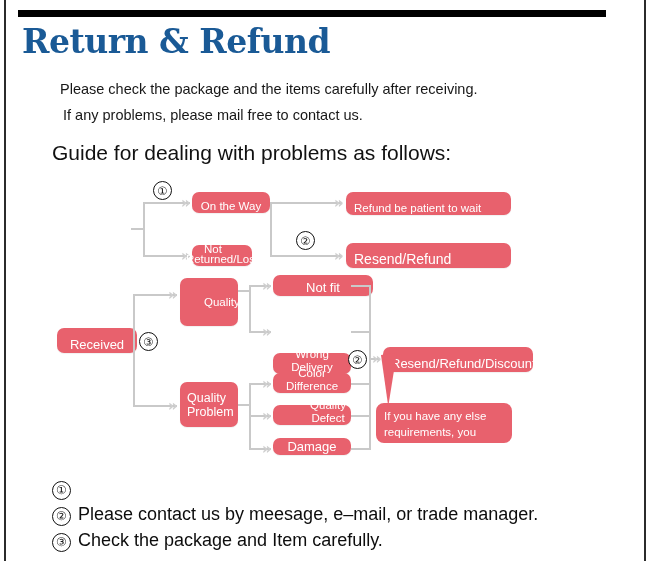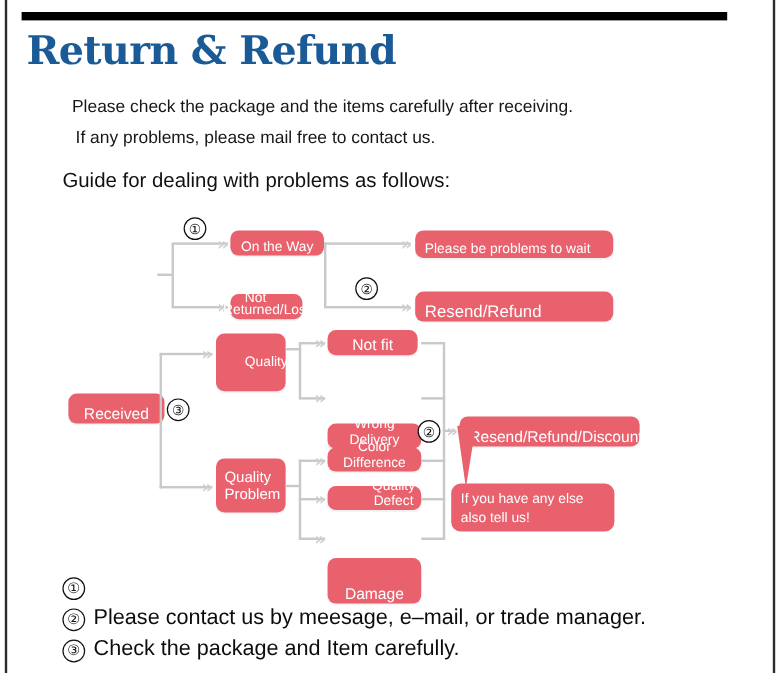--- a/index.html
+++ b/index.html
@@ -22,21 +22,21 @@
     color:#1a5a96;white-space:nowrap;
   }
   .intro{
     position:absolute;font-family:"Liberation Sans", sans-serif;
     font-size:14.5px;color:#171717;white-space:nowrap;
   }
   #intro1{left:60px;top:81px;}
   #intro2{left:63px;top:107px;}
   #guide-heading{
     position:absolute;left:52px;top:141px;
-    font-size:17px;color:#111;white-space:nowrap;
+    font-size:21px;color:#111;white-space:nowrap;
   }
 
   
   #flow{position:absolute;left:0;top:175px;width:650px;height:295px;}
 
   .node{
     position:absolute;background:#e8616d;border-radius:7px;
     color:#ffffff;display:flex;align-items:flex-end;
     box-sizing:border-box;
     box-shadow:0 1px 1px rgba(0,0,0,.06);
@@ -127,21 +127,21 @@
 
     <div class="ln h" style="left:270px;top:27px;width:72px;"></div>
     <div class="ln v" style="left:270px;top:27px;height:54px;"></div>
     <div class="ln h" style="left:270px;top:80px;width:72px;"></div>
     <div class="arw" style="left:334px;top:21px;">»</div>
     <div class="arw" style="left:334px;top:74px;">»</div>
 
     <div class="circ" style="left:296px;top:56px;">②</div>
 
     <div class="node left" style="left:346px;top:17px;width:165px;height:23px;">
-      <span>Please be problems to wait</span>
+      <span>Refund be patient to wait</span>
     </div>
     <div class="node center" style="left:57px;top:153px;width:80px;height:25px;font-size:13px;">
       <span>Received</span>
     </div>
 
     <div class="node left" style="left:346px;top:68px;width:165px;height:25px;font-size:14px;">
       <span>Resend/Refund</span>
     </div>
 
     <div class="ln h" style="left:137px;top:165px;width:-0px;"></div>
@@ -164,21 +164,21 @@
       <span>Problem</span>
     </div>
 
     <div class="ln h" style="left:238px;top:115px;width:12px;"></div>
     <div class="ln v" style="left:249px;top:110px;height:47px;"></div>
     <div class="ln h" style="left:249px;top:110px;width:22px;"></div>
     <div class="ln h" style="left:249px;top:156px;width:22px;"></div>
     <div class="arw" style="left:262px;top:104px;">»</div>
     <div class="arw" style="left:262px;top:150px;">»</div>
 
-    <div class="node center" style="left:273px;top:100px;width:75px;height:21px;font-size:13px;">
+    <div class="node center" style="left:273px;top:100px;width:100px;height:21px;font-size:13px;">
       <span>Not fit</span>
     </div>
     <div class="node center" style="left:273px;top:146px;width:78px;height:21px;margin-top:32px;">
       <span>Wrong Delivery</span>
     </div>
 
     <div class="ln h" style="left:238px;top:229px;width:12px;"></div>
     <div class="ln v" style="left:249px;top:208px;height:66px;"></div>
     <div class="ln h" style="left:249px;top:208px;width:22px;"></div>
     <div class="ln h" style="left:249px;top:240px;width:22px;"></div>
@@ -186,21 +186,21 @@
     <div class="arw" style="left:262px;top:202px;">»</div>
     <div class="arw" style="left:262px;top:234px;">»</div>
     <div class="arw" style="left:262px;top:267px;">»</div>
 
     <div class="node center" style="left:273px;top:198px;width:78px;height:20px;">
       <span>Color Difference</span>
     </div>
     <div class="node center" style="left:273px;top:230px;width:78px;height:20px;padding-left:32px;">
       <span>Quality Defect</span>
     </div>
-    <div class="node center" style="left:273px;top:263px;width:78px;height:38px;font-size:13px;margin-top:27px;">
+    <div class="node center" style="left:273px;top:263px;width:78px;height:17px;font-size:13px;">
       <span>Damage</span>
     </div>
 
     <div class="ln h" style="left:351px;top:110px;width:20px;"></div>
     <div class="ln h" style="left:351px;top:156px;width:20px;"></div>
     <div class="ln h" style="left:351px;top:208px;width:20px;"></div>
     <div class="ln h" style="left:351px;top:240px;width:20px;"></div>
     <div class="ln h" style="left:351px;top:273px;width:20px;"></div>
     <div class="ln v" style="left:369px;top:110px;height:165px;"></div>
     <div class="ln h" style="left:369px;top:183px;width:10px;"></div>
@@ -208,20 +208,21 @@
 
     <div class="circ" style="left:348px;top:175px;">②</div>
 
     <div class="node left" style="left:383px;top:172px;width:150px;height:25px;font-size:13px;">
       <span>Resend/Refund/Discount</span>
     </div>
 
     <div id="bubble-tail"></div>
     <div id="bubble">
       <div>If you have any else</div>
+      <div>requirements, you could</div>
       <div>also tell us!</div>
     </div>
   </div>
 
   <div id="notes">
     <div class="note">
       <div class="note-num">①</div>
     </div>
     <div class="note">
       <div class="note-num">②</div>

